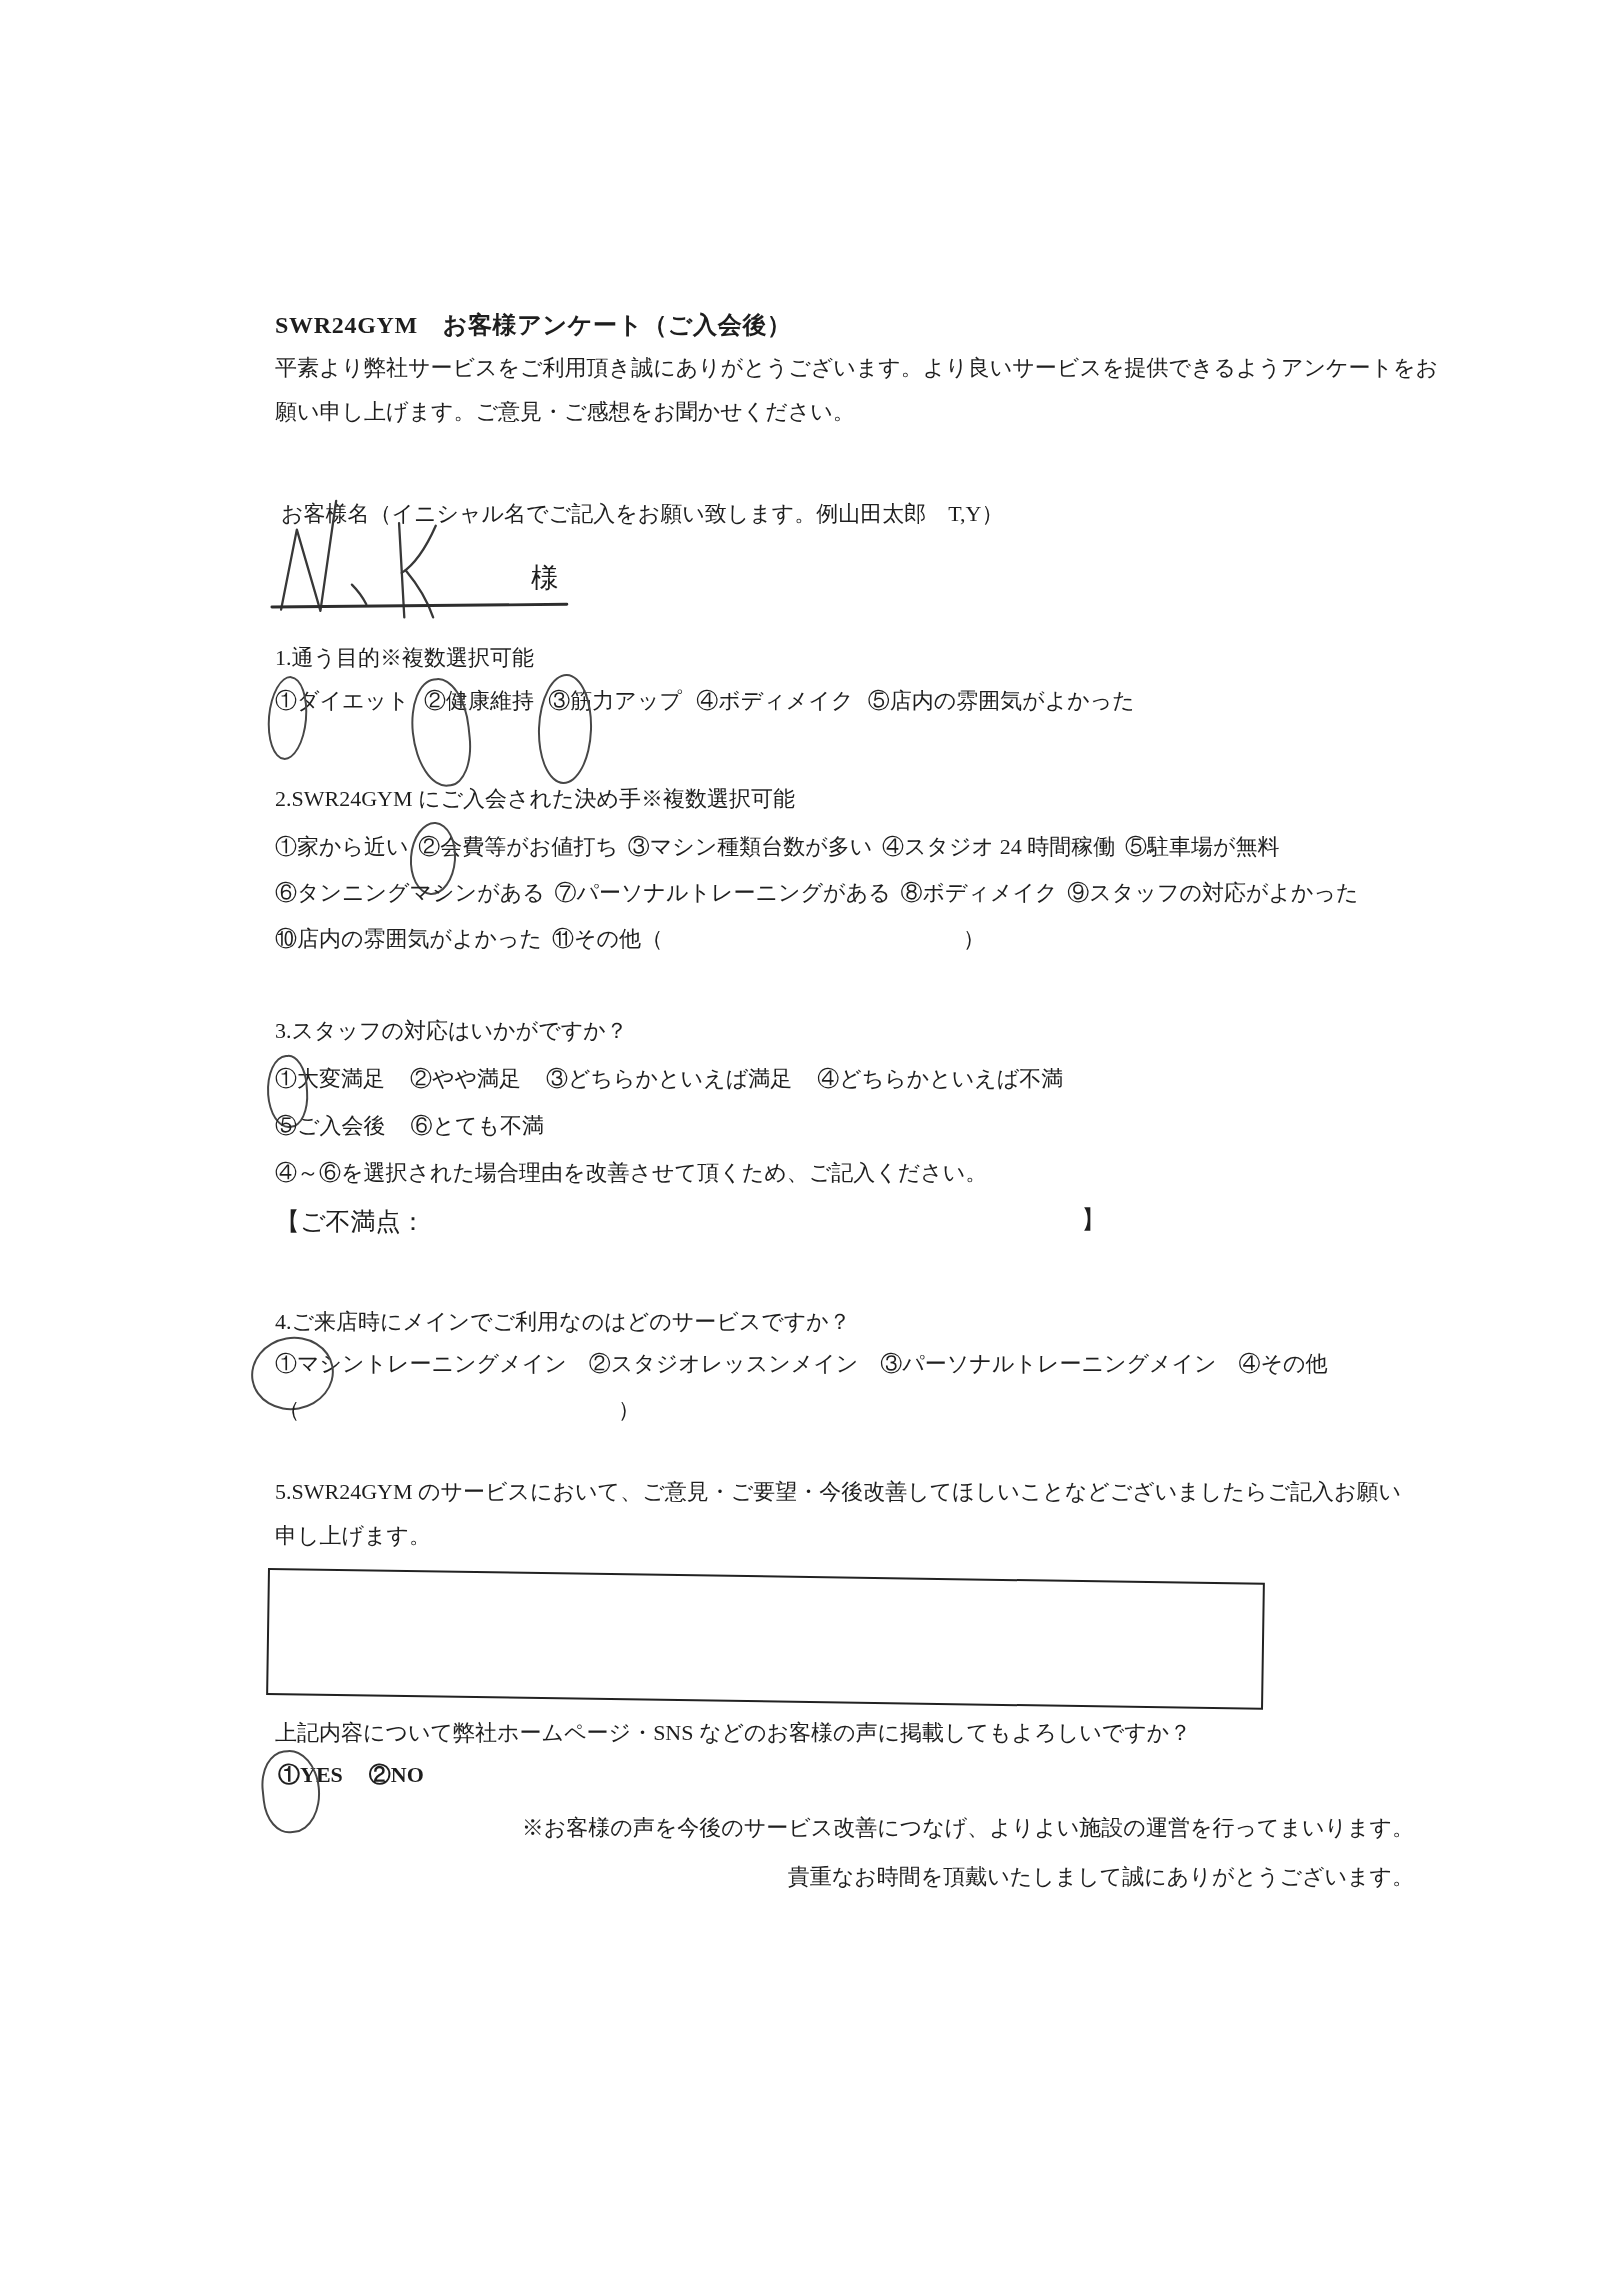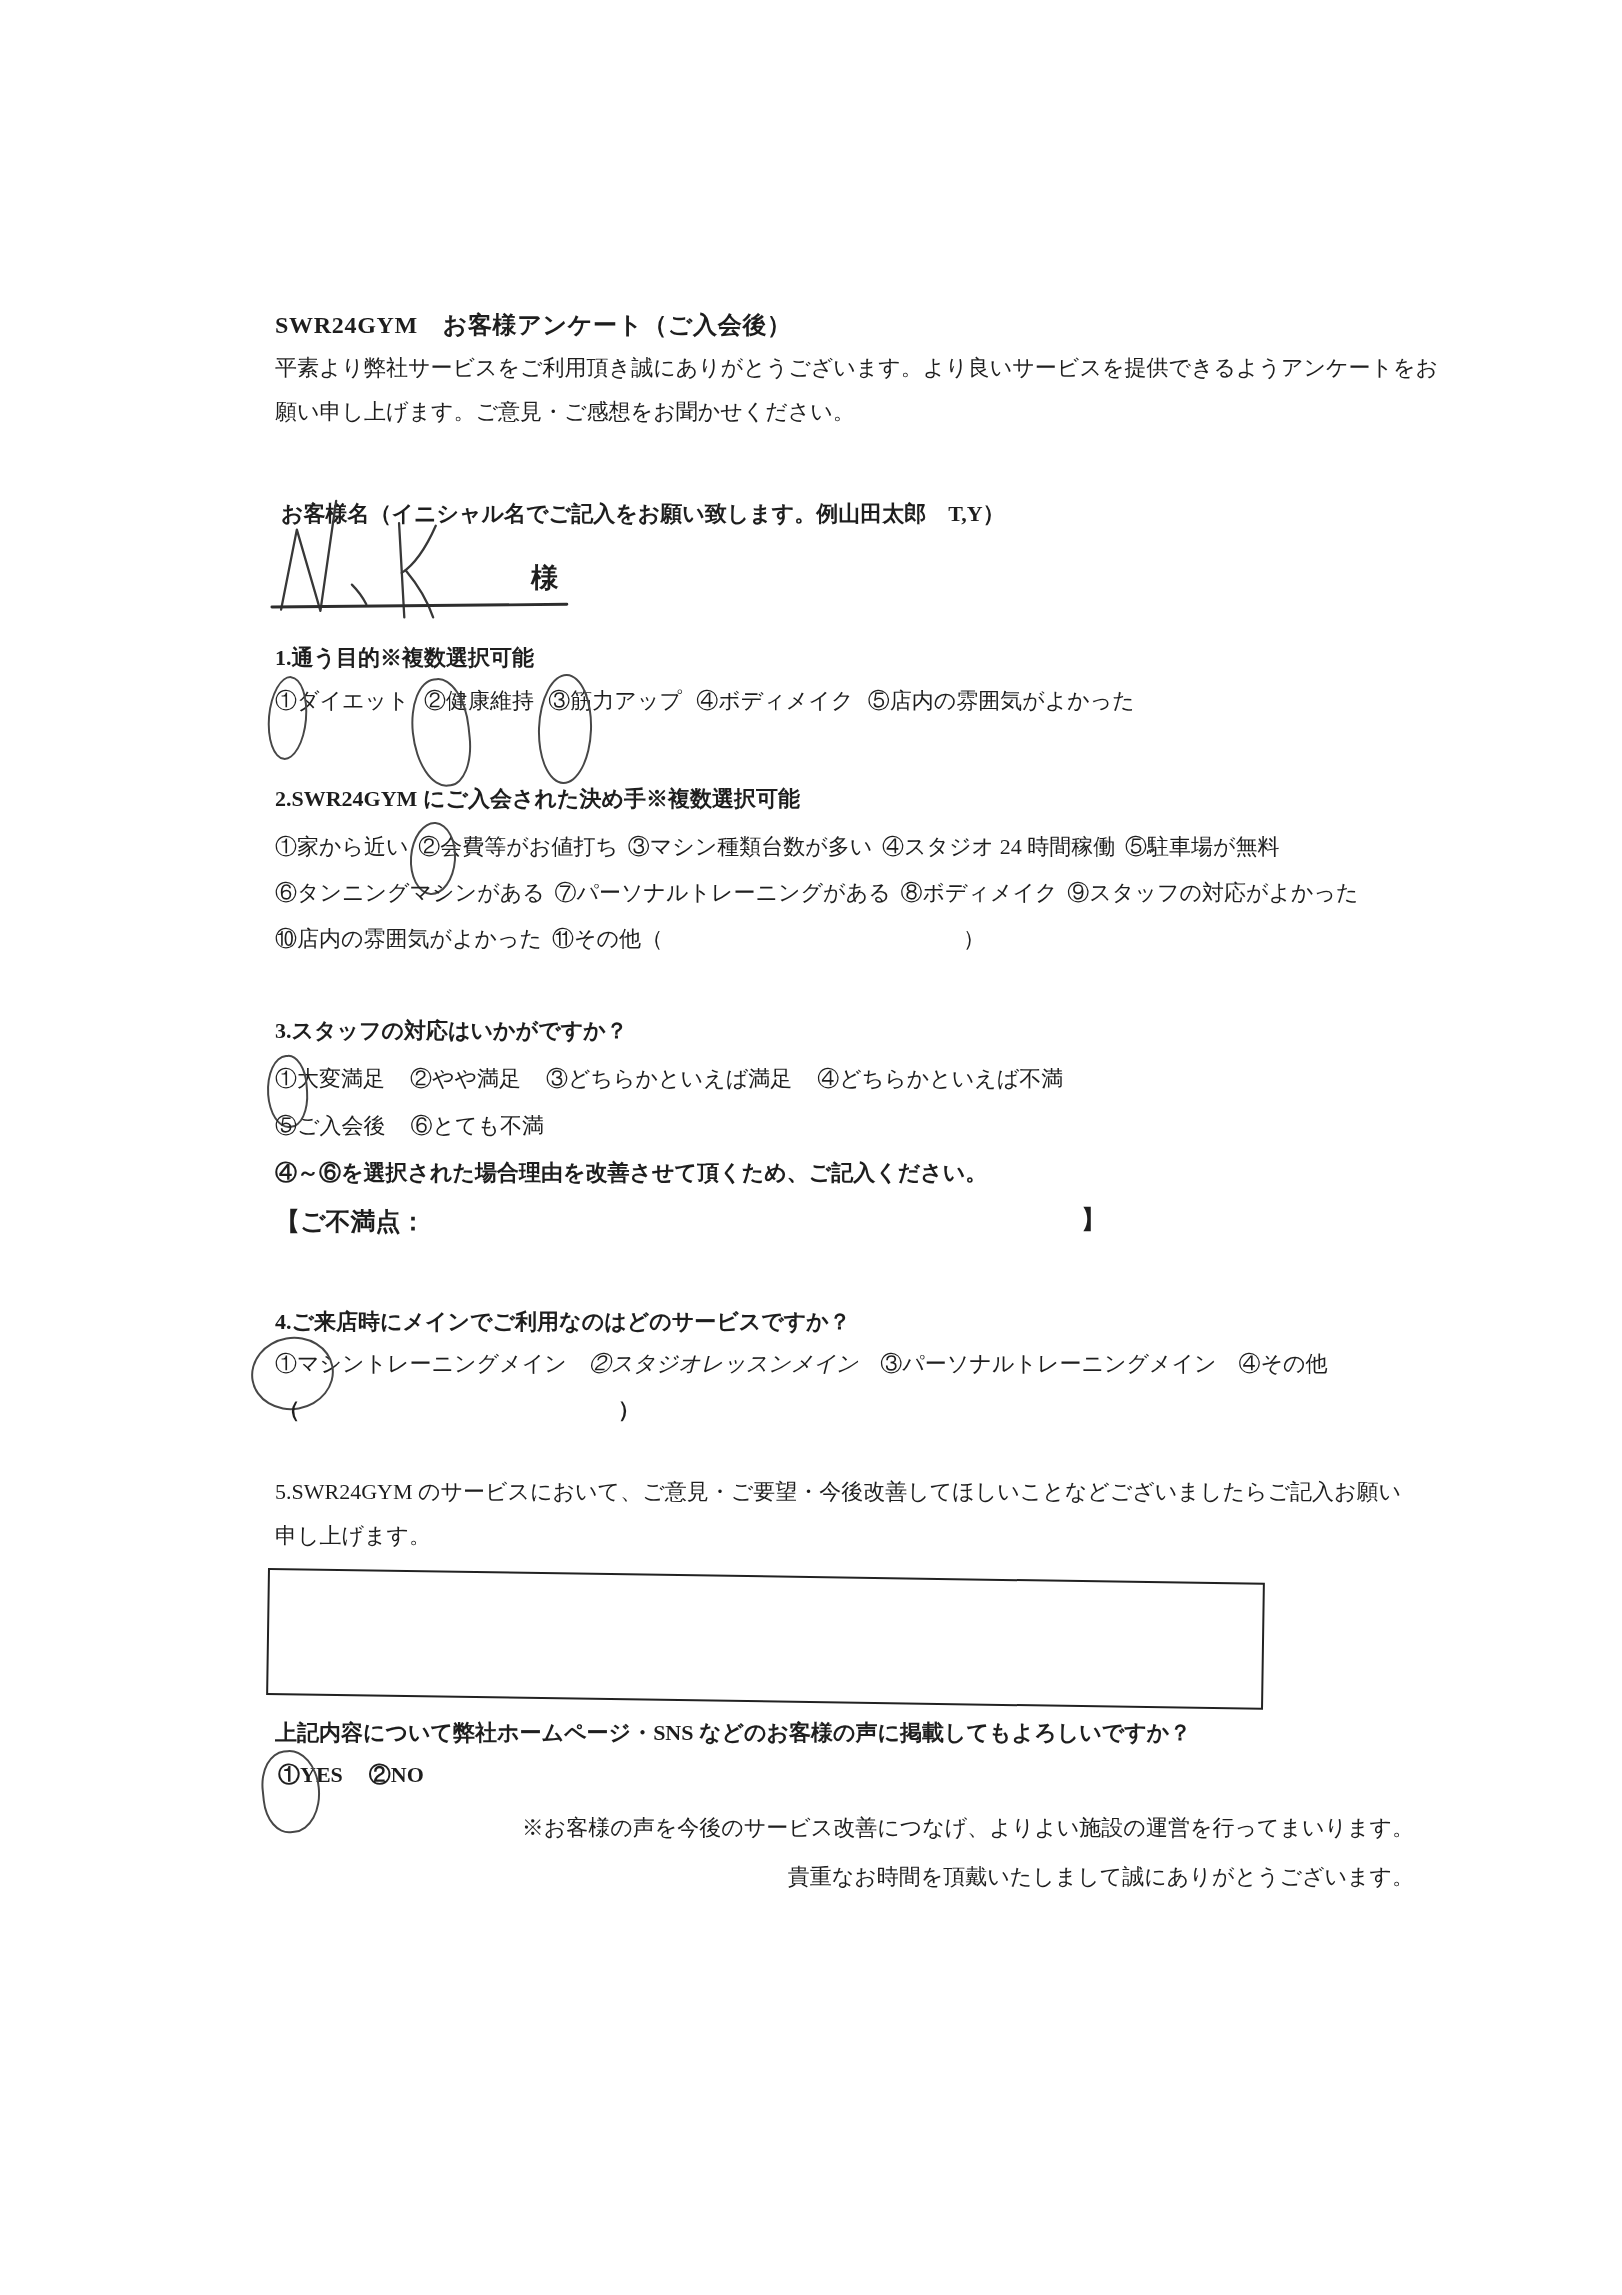--- a/index.html
+++ b/index.html
@@ -2,21 +2,21 @@
 <html lang="ja" style="font-size:10.5px"><head>
 <meta charset="utf-8">
 <style>
   html,body{margin:0;padding:0;}
   body{
     width:1623px;height:2295px;background:#ffffff;
     font-family:"Liberation Serif","DejaVu Serif",serif;
     color:#1e1e1e;
   }
   .page{position:relative;width:1623px;height:2295px;background:#ffffff;overflow:hidden;}
-  .abs{position:absolute;white-space:nowrap;font-size:22px;letter-spacing:0;font-weight:bold;}
+  .abs{position:absolute;white-space:nowrap;font-size:22px;letter-spacing:0;}
   .wrapblk{position:absolute;font-size:22px;line-height:44px;letter-spacing:0;}
   .title{font-size:24px;font-weight:600;letter-spacing:0.7px;}
   .row{position:absolute;display:flex;align-items:flex-start;white-space:nowrap;font-size:22px;}
   .opt{position:relative;margin-right:14.4px;}
   .tight .opt{margin-right:9.8px;}
   .num{position:relative;display:inline-block;}
   .hand{position:absolute;border:2px solid #474747;border-radius:50%;pointer-events:none;background:transparent;}
   .c-q1o1{left:-7.2px;top:-10.5px;width:35px;height:80px;transform:rotate(5deg);}
   .c-q1o2{left:-11.8px;top:-7.9px;width:54px;height:105px;transform:rotate(-6deg);border-radius:50% 50% 45% 55%;}
   .c-q1o3{left:-10.5px;top:-11.8px;width:50px;height:106px;transform:rotate(2deg);}
@@ -142,21 +142,21 @@
   </div>
   <div class="abs" style="left:275px;top:1158px;">④～⑥を選択された場合理由を改善させて頂くため、ご記入ください。</div>
   <div class="abs" style="left:275px;top:1205px;font-size:25px;">【ご不満点：</div>
   <div class="abs" style="left:1081px;top:1203px;font-size:25px;">】</div>
 
   <div class="abs" style="left:275px;top:1307px;">4.ご来店時にメインでご利用なのはどのサービスですか？</div>
   <div class="row" style="left:275px;top:1349px;">
     <span class="opt" style="margin-right:22px;">
       <span class="num"><span class="hand c-q4o1"></span><span>①</span></span><span>マシントレーニングメイン</span>
     </span>
-    <span class="opt" style="margin-right:22px;font-style:italic;">
+    <span class="opt" style="margin-right:22px;">
       <span class="num"><span>②</span></span><span>スタジオレッスンメイン</span>
     </span>
     <span class="opt" style="margin-right:22px;">
       <span class="num"><span>③</span></span><span>パーソナルトレーニングメイン</span>
     </span>
     <span class="opt">
       <span class="num"><span>④</span></span><span>その他</span>
     </span>
   </div>
   <div class="abs" style="left:278px;top:1395px;">

